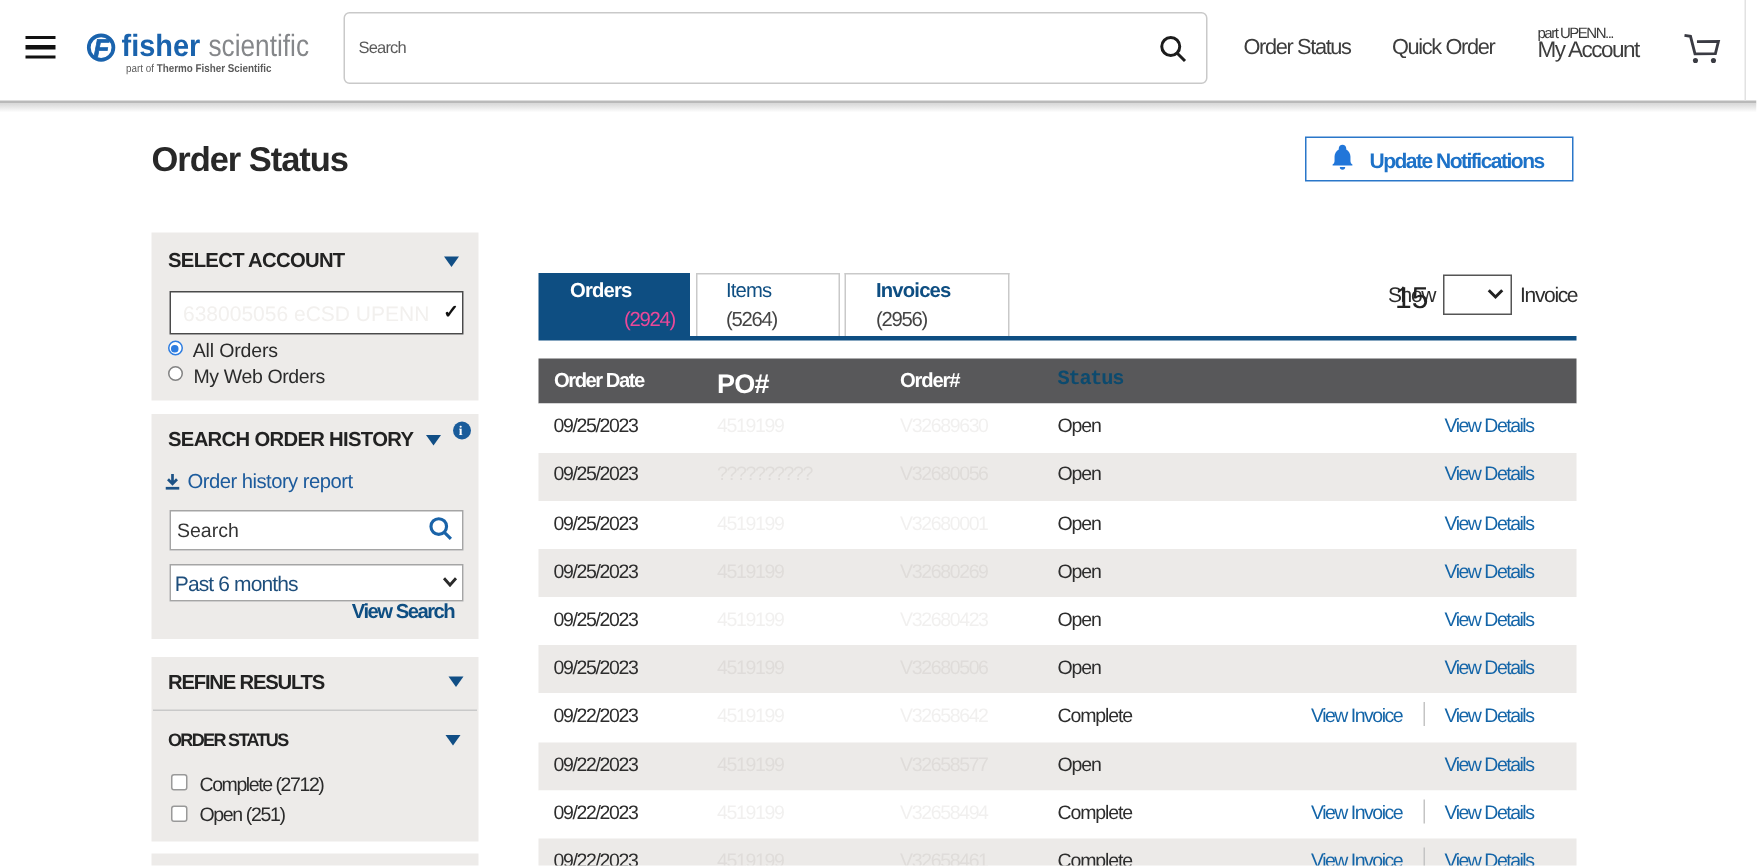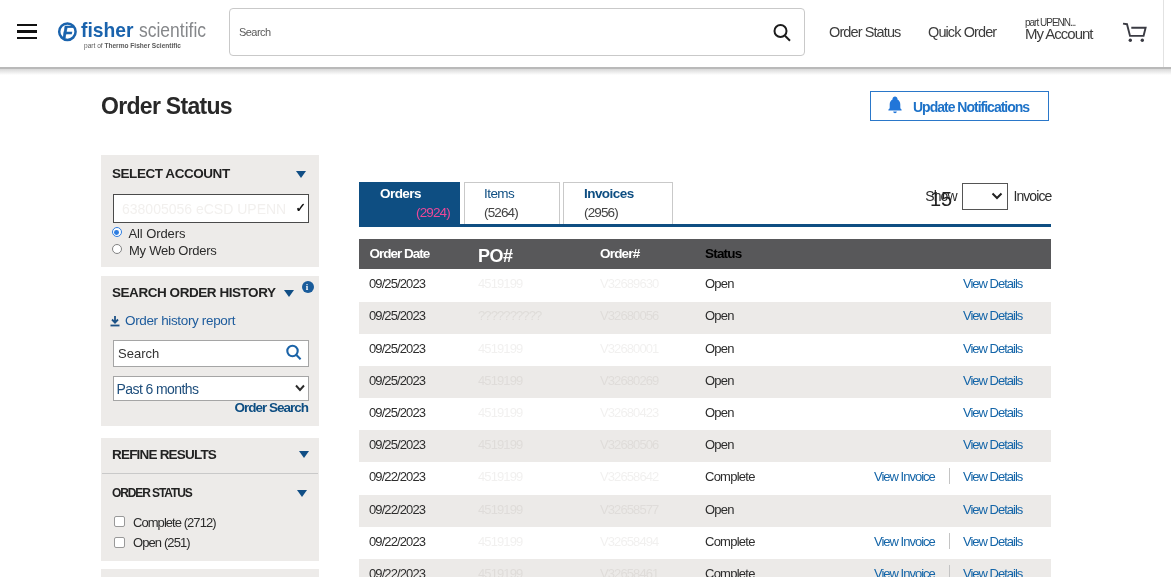--- a/index.html
+++ b/index.html
@@ -92,21 +92,21 @@
     <circle cx="7.5" cy="7" r="5.2" fill="none" stroke="#1a63a8" stroke-width="2.1"></circle>
     <line x1="11.4" y1="11.1" x2="15.6" y2="15.3" stroke="#1a63a8" stroke-width="2.1"></line>
   </svg>
 
   <div class="abs" style="left:113px;top:376px;width:196px;height:25px;background:#fff;border:1px solid #a5a5a5;"></div>
   <div class="abs" style="left:116.5px;top:381px;font-size:14px;color:#1e4e7c;letter-spacing:-0.58px;">Past 6 months</div>
   <svg class="abs" style="left:295px;top:384px;" width="10" height="8" viewBox="0 0 10 8">
       <path d="M1,1.5 L5,6 L9,1.5" fill="none" stroke="#2b2b2b" stroke-width="1.9"></path>
     </svg>
 
-  <div class="abs" style="left:234.5px;top:400px;font-size:13.5px;font-weight:bold;color:#0e4e82;letter-spacing:-1.0px;">Order Search</div>
+  <div class="abs" style="left:234.5px;top:400px;font-size:13.5px;font-weight:bold;color:#0e4e82;letter-spacing:-1.0px;">View Search</div>
 
   <div class="abs panel" style="top:437.5px;height:123px;"></div>
   <div class="abs ptitle" style="left:112px;top:447px;letter-spacing:-0.8px;">REFINE RESULTS</div>
   <div class="abs caret-down" style="left:298.5px;top:450.5px;"></div>
   <div class="abs" style="left:102px;top:473px;width:216px;height:1px;background:#c9c9c9;"></div>
   <div class="abs" style="left:112px;top:486px;font-size:12px;font-weight:bold;color:#222;letter-spacing:-1.1px;">ORDER STATUS</div>
   <div class="abs caret-down" style="left:296.5px;top:490px;"></div>
   <div class="abs" style="left:114px;top:516px;width:11px;height:11px;background:#fff;border:1px solid #999;border-radius:2px;"></div>
   <div class="abs" style="left:133px;top:514.5px;font-size:13px;color:#2b2b2b;letter-spacing:-0.95px;">Complete (2712)</div>
   <div class="abs" style="left:114px;top:536.5px;width:11px;height:11px;background:#fff;border:1px solid #999;border-radius:2px;"></div>
@@ -133,21 +133,21 @@
   <div class="abs" style="left:930px;top:187.5px;font-size:20px;color:#222;">15</div>
   <svg class="abs" style="left:991px;top:192px;" width="12" height="8" viewBox="0 0 12 8">
     <path d="M1.5,1.5 L6,6 L10.5,1.5" fill="none" stroke="#222" stroke-width="2"></path>
   </svg>
   <div class="abs" style="left:1013.4px;top:187.5px;font-size:14px;color:#2d2d2d;letter-spacing:-0.9px;">Invoice</div>
 
   <div class="abs" style="left:359px;top:239px;width:692px;height:30px;background:#58585a;"></div>
   <div class="abs" style="left:369.4px;top:246px;font-size:13.5px;font-weight:bold;color:#fff;letter-spacing:-1.0px;">Order Date</div>
   <div class="abs" style="left:478px;top:246px;font-size:18px;font-weight:bold;color:#fff;letter-spacing:-0.5px;">PO#</div>
   <div class="abs" style="left:600px;top:246px;font-size:13.5px;font-weight:bold;color:#fff;letter-spacing:-0.8px;">Order#</div>
-  <div class="abs" style="left:705px;top:246px;font-size:13.5px;font-weight:bold;color:#000000;letter-spacing:-0.8px;">Status</div>
+  <div class="abs" style="left:705px;top:246px;font-size:13.5px;font-weight:bold;color:#0c4a6e;letter-spacing:-0.8px;font-family:Liberation Mono, monospace;">Status</div>
 
   <div id="rows">
       <div class="abs" style="left:359px;top:269.3px;width:692px;height:32.2px;background:#ffffff;"></div>
       <div class="abs" style="left:369px;top:276.20000000000005px;font-size:13px;color:#2d2d2d;letter-spacing:-0.9px;">09/25/2023</div>
       <div class="abs faint" style="left:478px;top:276.20000000000005px;font-size:13px;letter-spacing:-0.9px;">4519199</div>
       <div class="abs faint" style="left:600px;top:276.20000000000005px;font-size:13px;letter-spacing:-0.9px;">V32689630</div>
       <div class="abs" style="left:705px;top:276.20000000000005px;font-size:13px;color:#2d2d2d;letter-spacing:-0.75px;">Open</div>
       <div class="abs link" style="left:963px;top:276.20000000000005px;font-size:13px;letter-spacing:-1px;">View Details</div>
       <div class="abs" style="left:359px;top:301.5px;width:692px;height:32.2px;background:#eceae8;"></div>
       <div class="abs" style="left:369px;top:308.40000000000003px;font-size:13px;color:#2d2d2d;letter-spacing:-0.9px;">09/25/2023</div>

